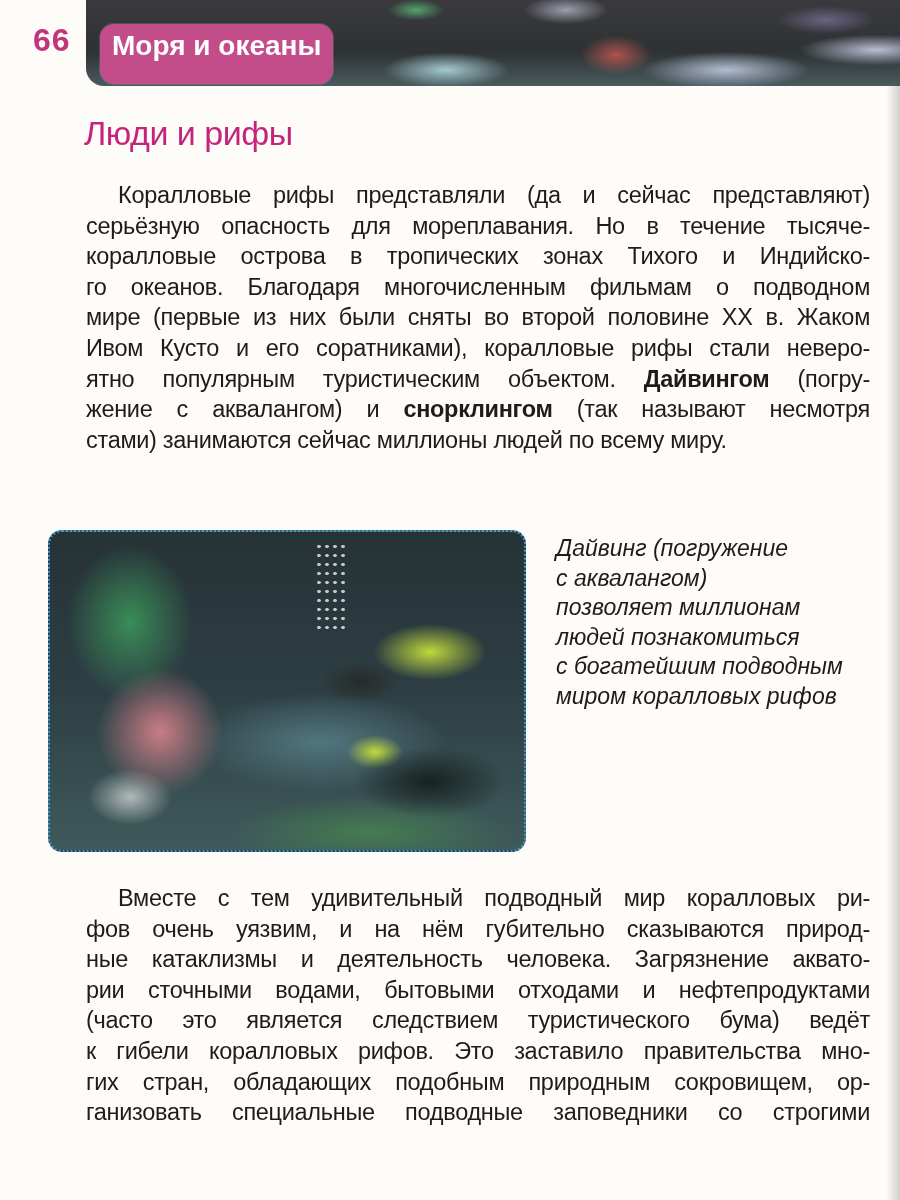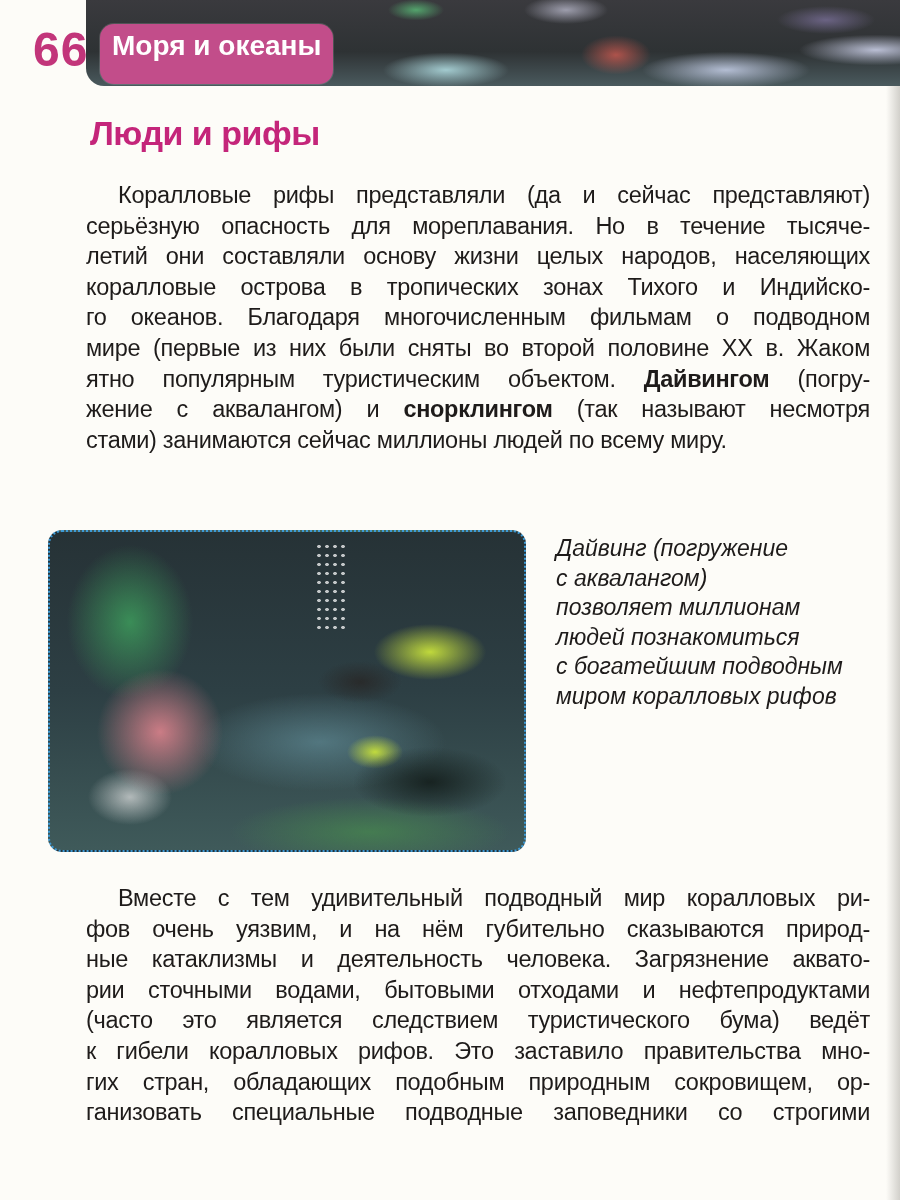--- a/index.html
+++ b/index.html
@@ -27,35 +27,35 @@
       radial-gradient(ellipse 120px 26px at 640px 70px, rgba(200,210,235,0.85), transparent 70%),
       radial-gradient(ellipse 110px 22px at 790px 50px, rgba(210,215,240,0.85), transparent 70%),
       radial-gradient(ellipse 70px 20px at 740px 20px, rgba(120,110,150,0.8), transparent 70%),
       radial-gradient(ellipse 60px 30px at 880px 75px, rgba(200,110,110,0.85), transparent 70%),
       radial-gradient(ellipse 40px 15px at 330px 10px, rgba(90,190,120,0.8), transparent 70%),
       radial-gradient(ellipse 60px 20px at 480px 10px, rgba(200,200,220,0.7), transparent 70%),
       linear-gradient(180deg, #3a3a3e 0%, #2e3234 60%, #4a5a5e 100%);
   }
   .page-number {
     position: absolute; left: 33px; top: 22px;
-    font-size: 48px; font-weight: bold; color: #c2357a;
+    font-size: 32px; font-weight: bold; color: #c2357a;
     letter-spacing: 1px;
   }
   .section-pill {
     position: absolute; left: 100px; top: 24px;
     height: 60px; padding: 0 12px 0 12px;
     background: #c24d8a;
     border-radius: 14px;
     color: #ffffff; font-size: 28px; font-weight: bold;
     line-height: 44px;
     box-shadow: 0 0 0 1px rgba(255,255,255,0.15);
   }
   .title {
-    position: absolute; left: 90px; top: 114px;
-    font-size: 34px; color: #c4257a; font-weight: bold;
+    position: absolute; left: 84px; top: 114px;
+    font-size: 34px; color: #c4257a; font-weight: normal;
     letter-spacing: -0.5px;
   }
   .para {
     position: absolute; left: 86px; width: 784px;
     font-size: 23.5px; line-height: 30.6px;
     text-align: justify;
     letter-spacing: -0.3px;
   }
   .para .line { display: block; text-align: justify; text-align-last: justify; white-space: nowrap; }
   .para .line.last { text-align-last: left; }
@@ -104,24 +104,24 @@
 
 <div class="section-pill">
   <span>Моря и океаны</span>
 </div>
 
 <h1 class="title" style="margin:0;">Люди и рифы</h1>
 
 <div class="para p1">
   <span class="line indent">Коралловые рифы представляли (да и сейчас представляют)</span>
   <span class="line">серьёзную опасность для мореплавания. Но в течение тысяче-</span>
-  <span class="line">летий они составляли основу жизни целых народов, населяющих</span>
   <span class="line">коралловые острова в тропических зонах Тихого и Индийско-</span>
   <span class="line">го океанов. Благодаря многочисленным фильмам о подводном</span>
   <span class="line">мире (первые из них были сняты во второй половине XX в. Жаком</span>
+  <span class="line">Ивом Кусто и его соратниками), коралловые рифы стали неверо-</span>
   <span class="line"><span>ятно популярным туристическим объектом.</span> <b>Дайвингом</b> <span>(погру-</span></span>
   <span class="line"><span>жение с аквалангом) и</span> <b>снорклингом</b> <span>(так называют несмотря</span></span>
   <span class="line last">стами) занимаются сейчас миллионы людей по всему миру.</span>
 </div>
 
 <div class="figure">
   <div class="bubbles"></div>
 </div>
 
 <div class="caption">

